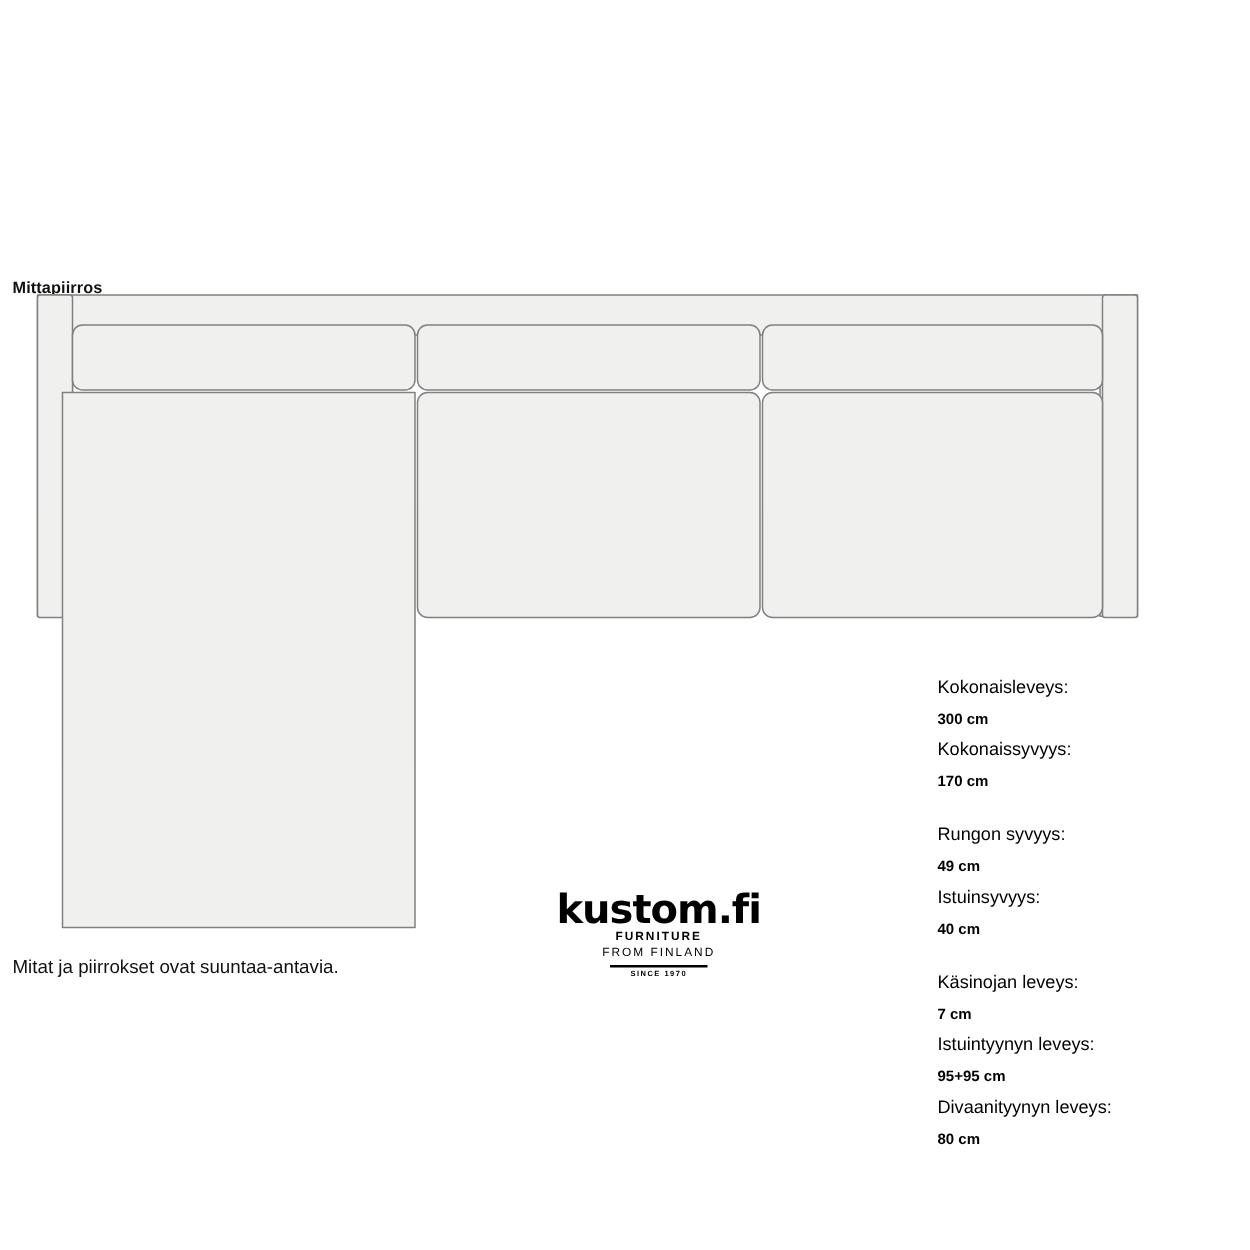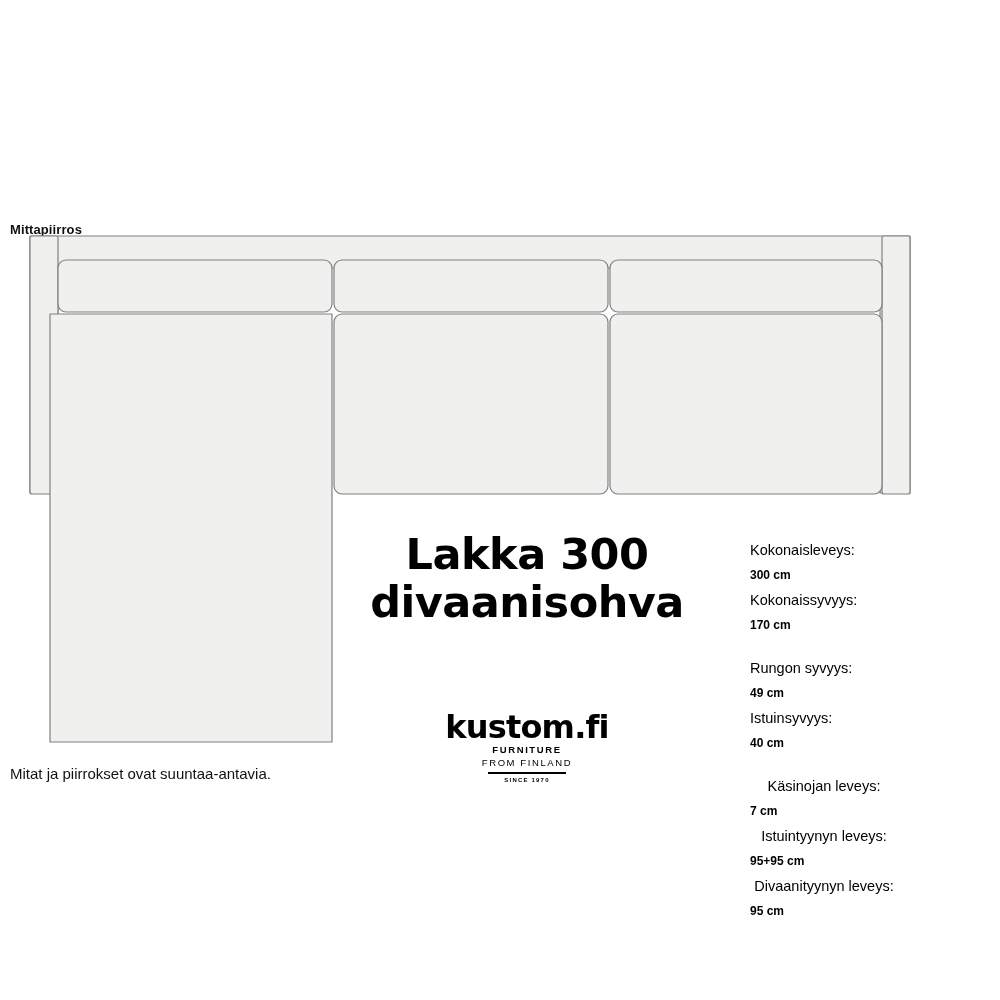--- a/index.html
+++ b/index.html
@@ -117,21 +117,20 @@
     position: absolute;
     left: 750px;
     top: 538px;
     width: 240px;
   }
   .spec-group {
     margin-bottom: 18px;
   }
   .spec-group:last-child {
     margin-bottom: 0;
-    text-align: center;
   }
   .spec-row {
     display: flex;
     align-items: baseline;
     line-height: 25px;
     white-space: nowrap;
     flex-direction: column;
   }
   .spec-key {
     font-size: 14.5px;
@@ -176,24 +175,20 @@
 
         <rect x="334" y="86" width="274" height="180" rx="8"></rect>
         <rect x="610" y="86" width="272" height="180" rx="8"></rect>
 
         <path d="M 58 86 L 332 86 L 332 514 L 50 514 L 50 86 Z"></path>
 
       </g>
     </svg>
   </div>
 
-  <div class="title-block">
-    <div class="title-line">Lakka 300</div>
-    <div class="title-line">divaanisohva</div>
-  </div>
 
   <div class="logo">
     <div class="logo-word">kustom.fi</div>
     <div class="logo-sub1">FURNITURE</div>
     <div class="logo-sub2">FROM FINLAND</div>
     <div class="logo-rule"></div>
     <div class="logo-since">SINCE 1970</div>
   </div>
 
   <div class="specs">
@@ -224,21 +219,21 @@
       <div class="spec-row">
         <span class="spec-key">Käsinojan leveys:</span>
         <span class="spec-val">7 cm</span>
       </div>
       <div class="spec-row">
         <span class="spec-key">Istuintyynyn leveys:</span>
         <span class="spec-val">95+95 cm</span>
       </div>
       <div class="spec-row">
         <span class="spec-key">Divaanityynyn leveys:</span>
-        <span class="spec-val">95 cm</span>
+        <span class="spec-val">80 cm</span>
       </div>
     </div>
 
   </div>
 
   <div class="footnote">Mitat ja piirrokset ovat suuntaa-antavia.</div>
 
 </div>
 
 </body></html>

